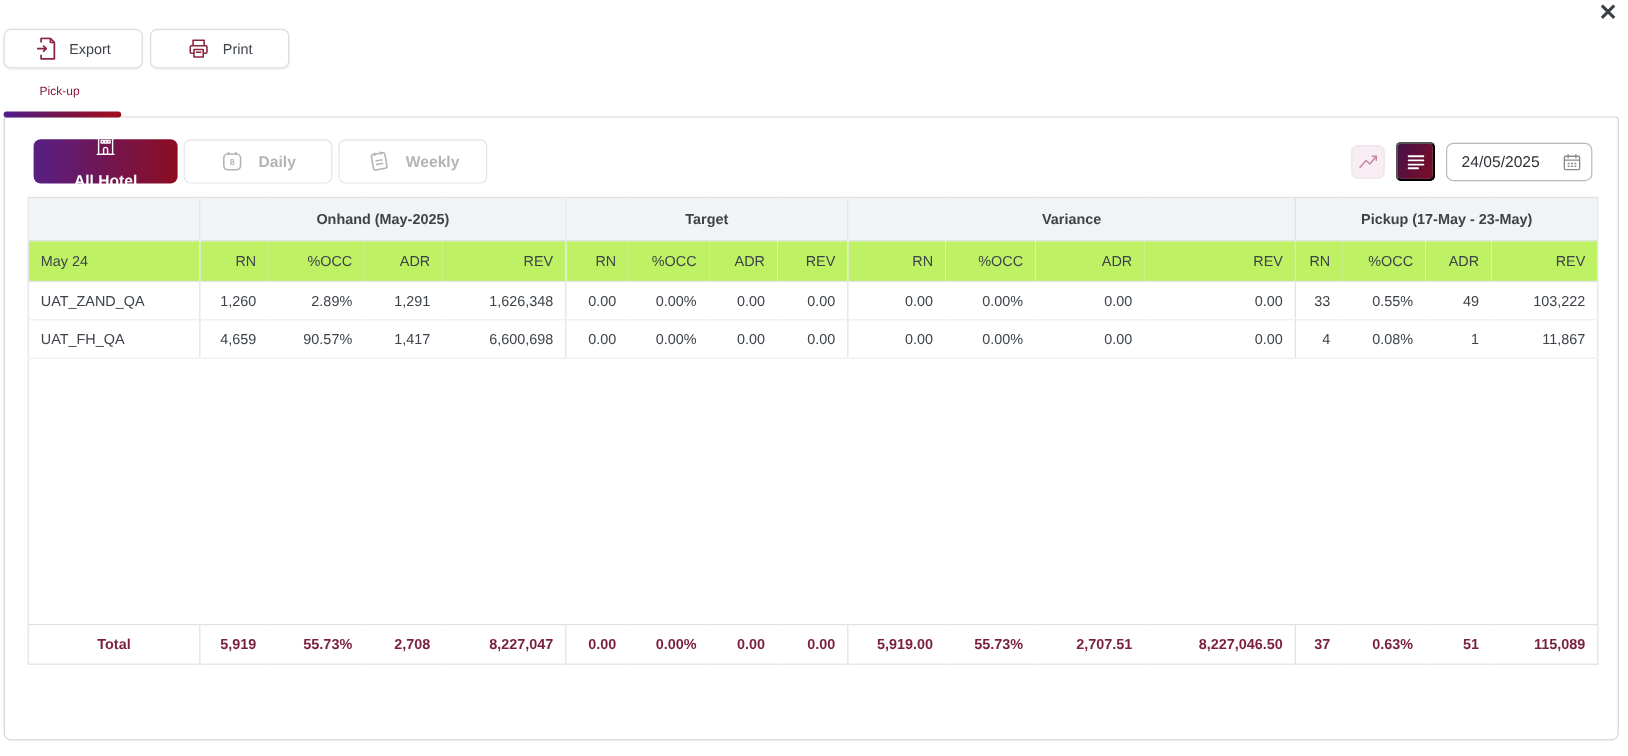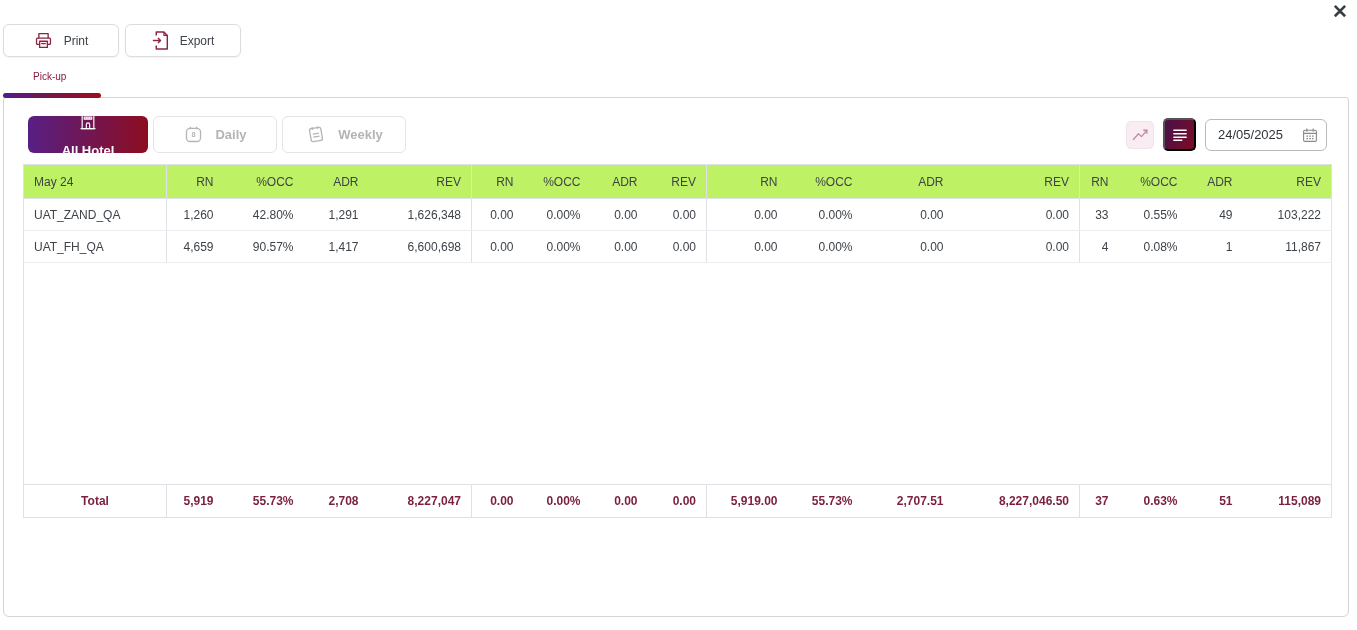--- a/index.html
+++ b/index.html
@@ -58,39 +58,39 @@
   .icon { display:inline-flex; align-items:center; justify-content:center; flex:none; }
 </style>
 </head>
 <body>
 
 <div class="close-btn">✕</div>
 
 <div class="top-buttons">
   <button class="tool-btn">
     <span class="icon">
+      <svg width="17" height="19" viewBox="0 0 20 22" fill="none" stroke="#8b2441" stroke-width="1.7" stroke-linejoin="round">
+        <path d="M5 5V1h9l4 4v16H5v-4"></path>
+        <path d="M14 1v4h4" stroke-width="1.4"></path>
+        <path d="M1 11h9"></path>
+        <path d="M7 8l3 3-3 3"></path>
+      </svg>
+    </span>
+    <span>Export</span>
+  </button>
+  <button class="tool-btn">
+    <span class="icon">
       <svg width="19" height="17" viewBox="0 0 24 22" fill="none" stroke="#8b2441" stroke-width="1.7" stroke-linejoin="round">
         <path d="M6 8V2h12v6"></path>
         <rect x="3" y="8" width="18" height="8" rx="1.2"></rect>
         <rect x="7" y="12" width="10" height="8" fill="#fff"></rect>
         <path d="M9 15h6"></path>
       </svg>
     </span>
     <span>Print</span>
-  </button>
-  <button class="tool-btn">
-    <span class="icon">
-      <svg width="17" height="19" viewBox="0 0 20 22" fill="none" stroke="#8b2441" stroke-width="1.7" stroke-linejoin="round">
-        <path d="M5 5V1h9l4 4v16H5v-4"></path>
-        <path d="M14 1v4h4" stroke-width="1.4"></path>
-        <path d="M1 11h9"></path>
-        <path d="M7 8l3 3-3 3"></path>
-      </svg>
-    </span>
-    <span>Export</span>
   </button>
 </div>
 
 <div class="tab-label">Pick-up</div>
 <div class="tab-underline"></div>
 
 <div class="panel">
 
   <div class="toolbar">
     <div class="left-controls">
@@ -174,20 +174,27 @@
       <col style="width:81px">
         <col style="width:75px">
         <col style="width:91px">
         <col style="width:126px">
       <col style="width:39px">
         <col style="width:69px">
         <col style="width:55px">
         <col style="width:89px">
     </colgroup>
     <thead>
+      <tr class="thead-groups">
+        <th></th>
+        <th colspan="4" class="group-start">Onhand (May-2025)</th>
+        <th colspan="4" class="group-start">Target</th>
+        <th colspan="4" class="group-start">Variance</th>
+        <th colspan="4" class="group-start">Pickup (17-May - 23-May)</th>
+      </tr>
       <tr class="thead-cols">
         <th class="corner">May 24</th>
         <th class="group-start">RN</th>
         <th>%OCC</th>
         <th>ADR</th>
         <th>REV</th>
         <th class="group-start">RN</th>
         <th>%OCC</th>
         <th>ADR</th>
         <th>REV</th>
@@ -198,21 +205,21 @@
         <th class="group-start">RN</th>
         <th>%OCC</th>
         <th>ADR</th>
         <th>REV</th>
       </tr>
     </thead>
     <tbody>
       <tr class="data">
         <td class="cell-name">UAT_ZAND_QA</td>
         <td class="group-start">1,260</td>
-        <td>42.80%</td>
+        <td>2.89%</td>
         <td>1,291</td>
         <td>1,626,348</td>
         <td class="group-start">0.00</td>
         <td>0.00%</td>
         <td>0.00</td>
         <td>0.00</td>
         <td class="group-start">0.00</td>
         <td>0.00%</td>
         <td>0.00</td>
         <td>0.00</td>

